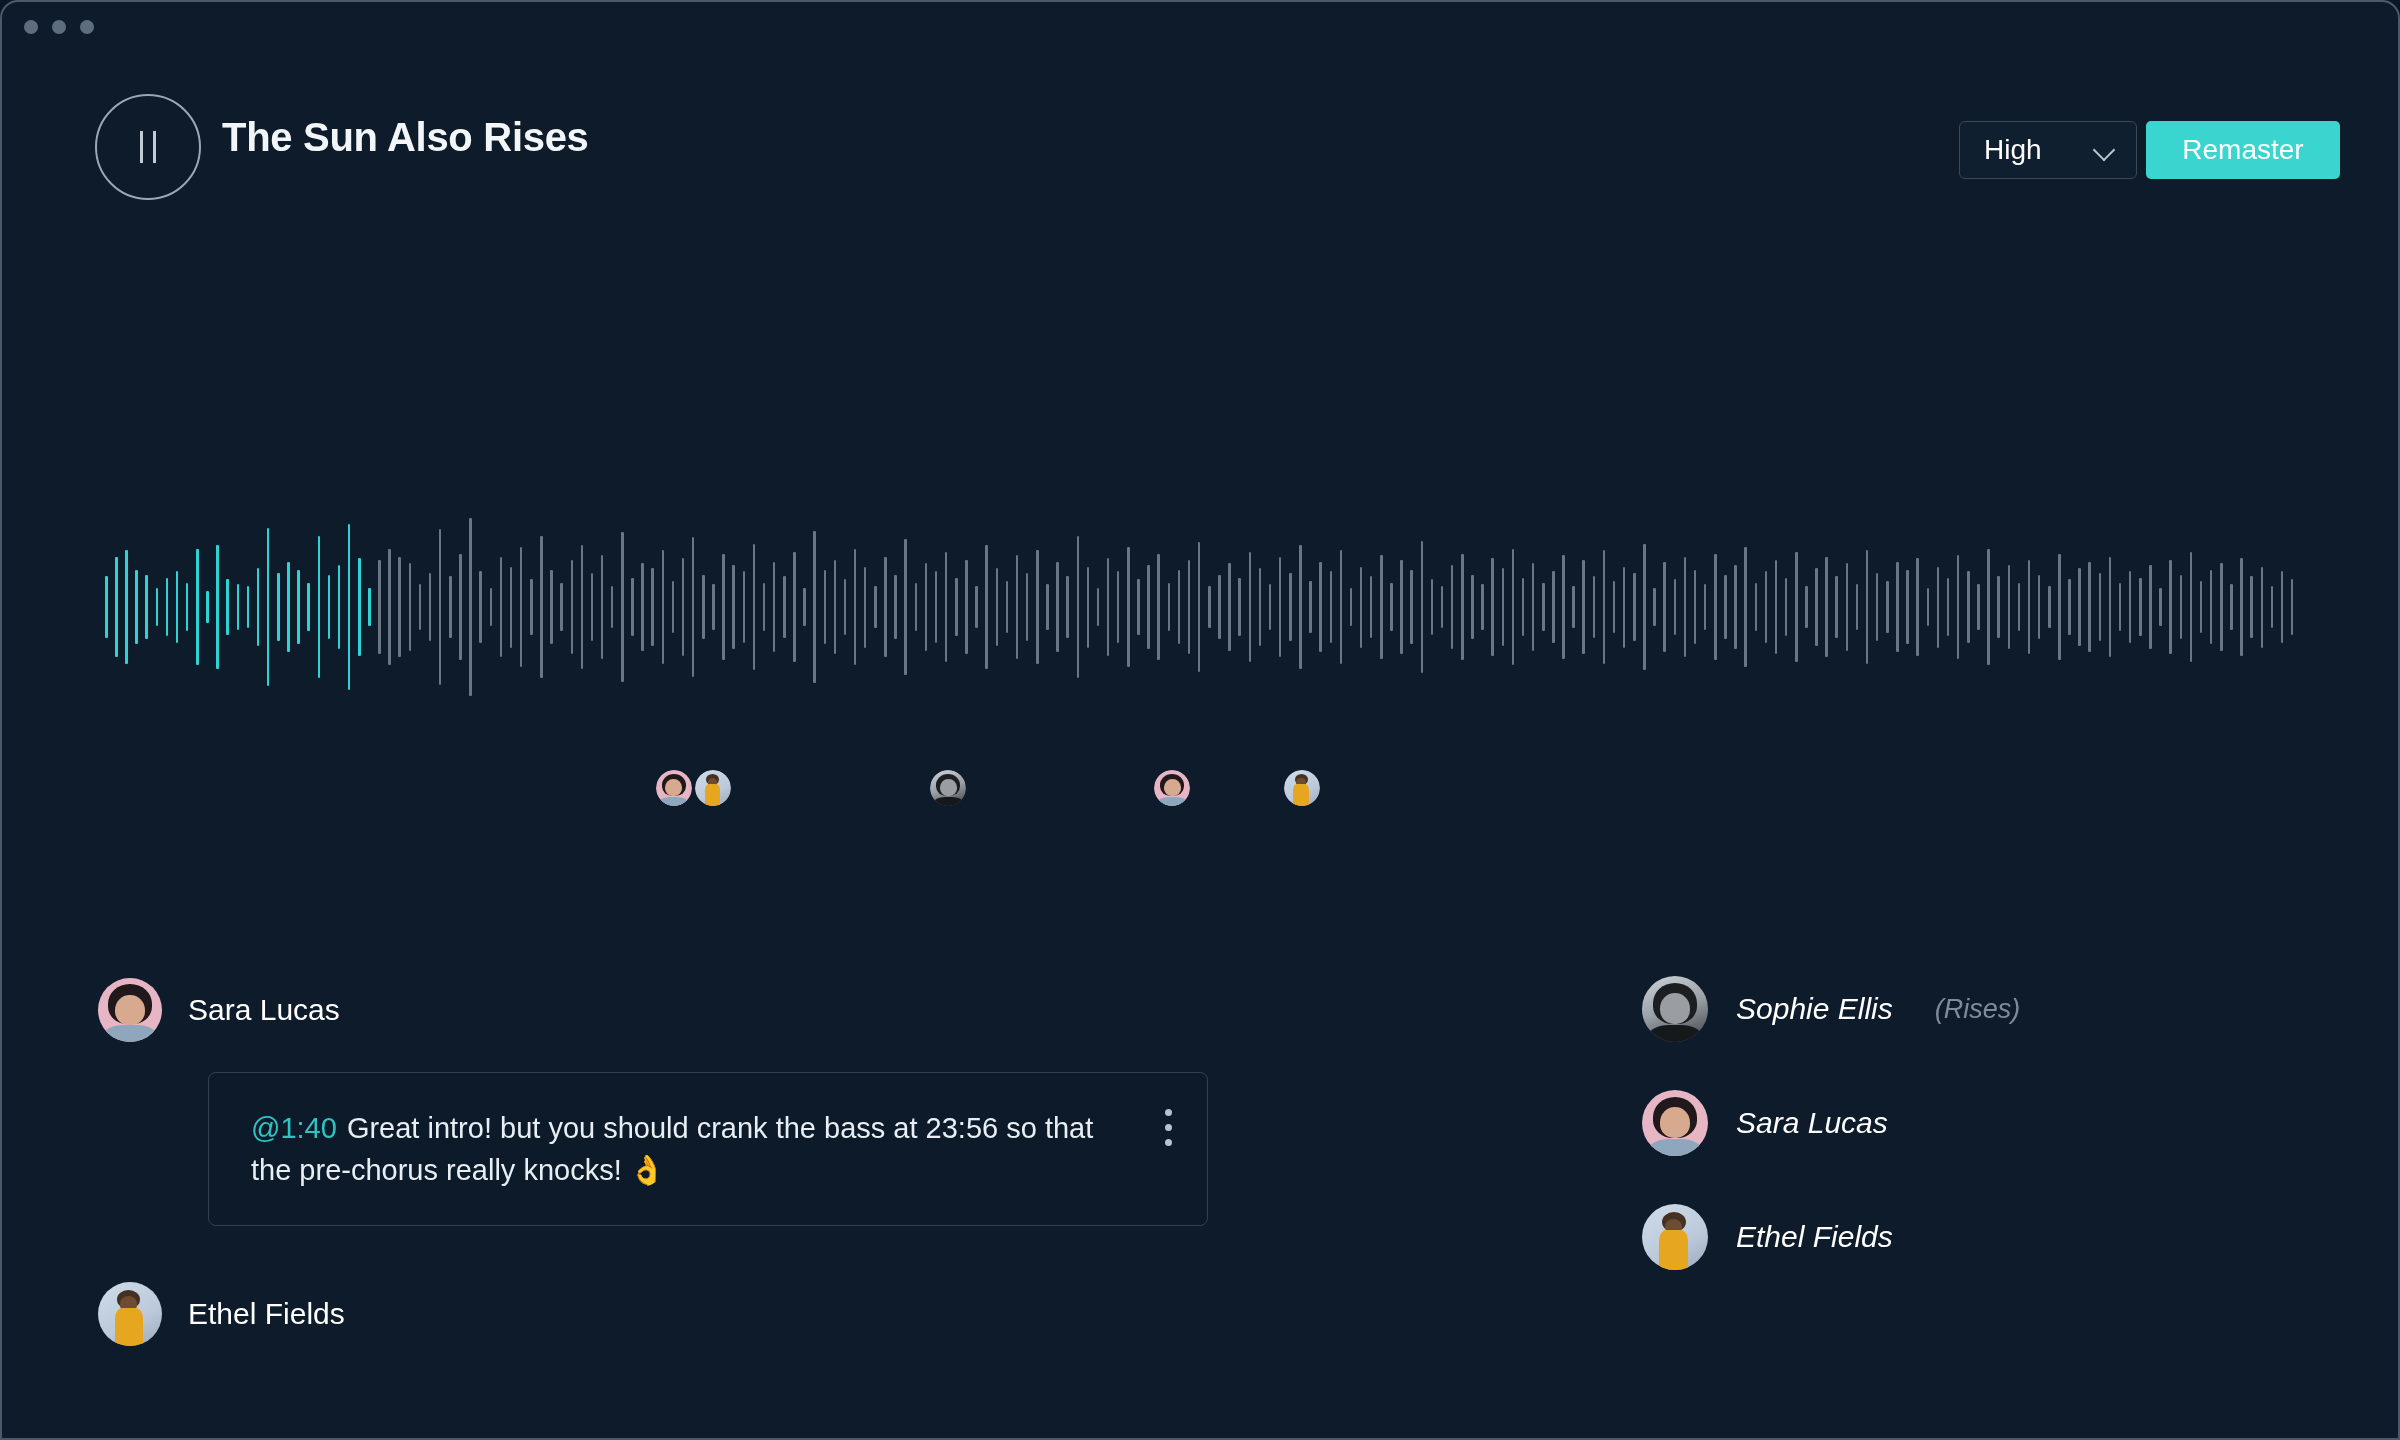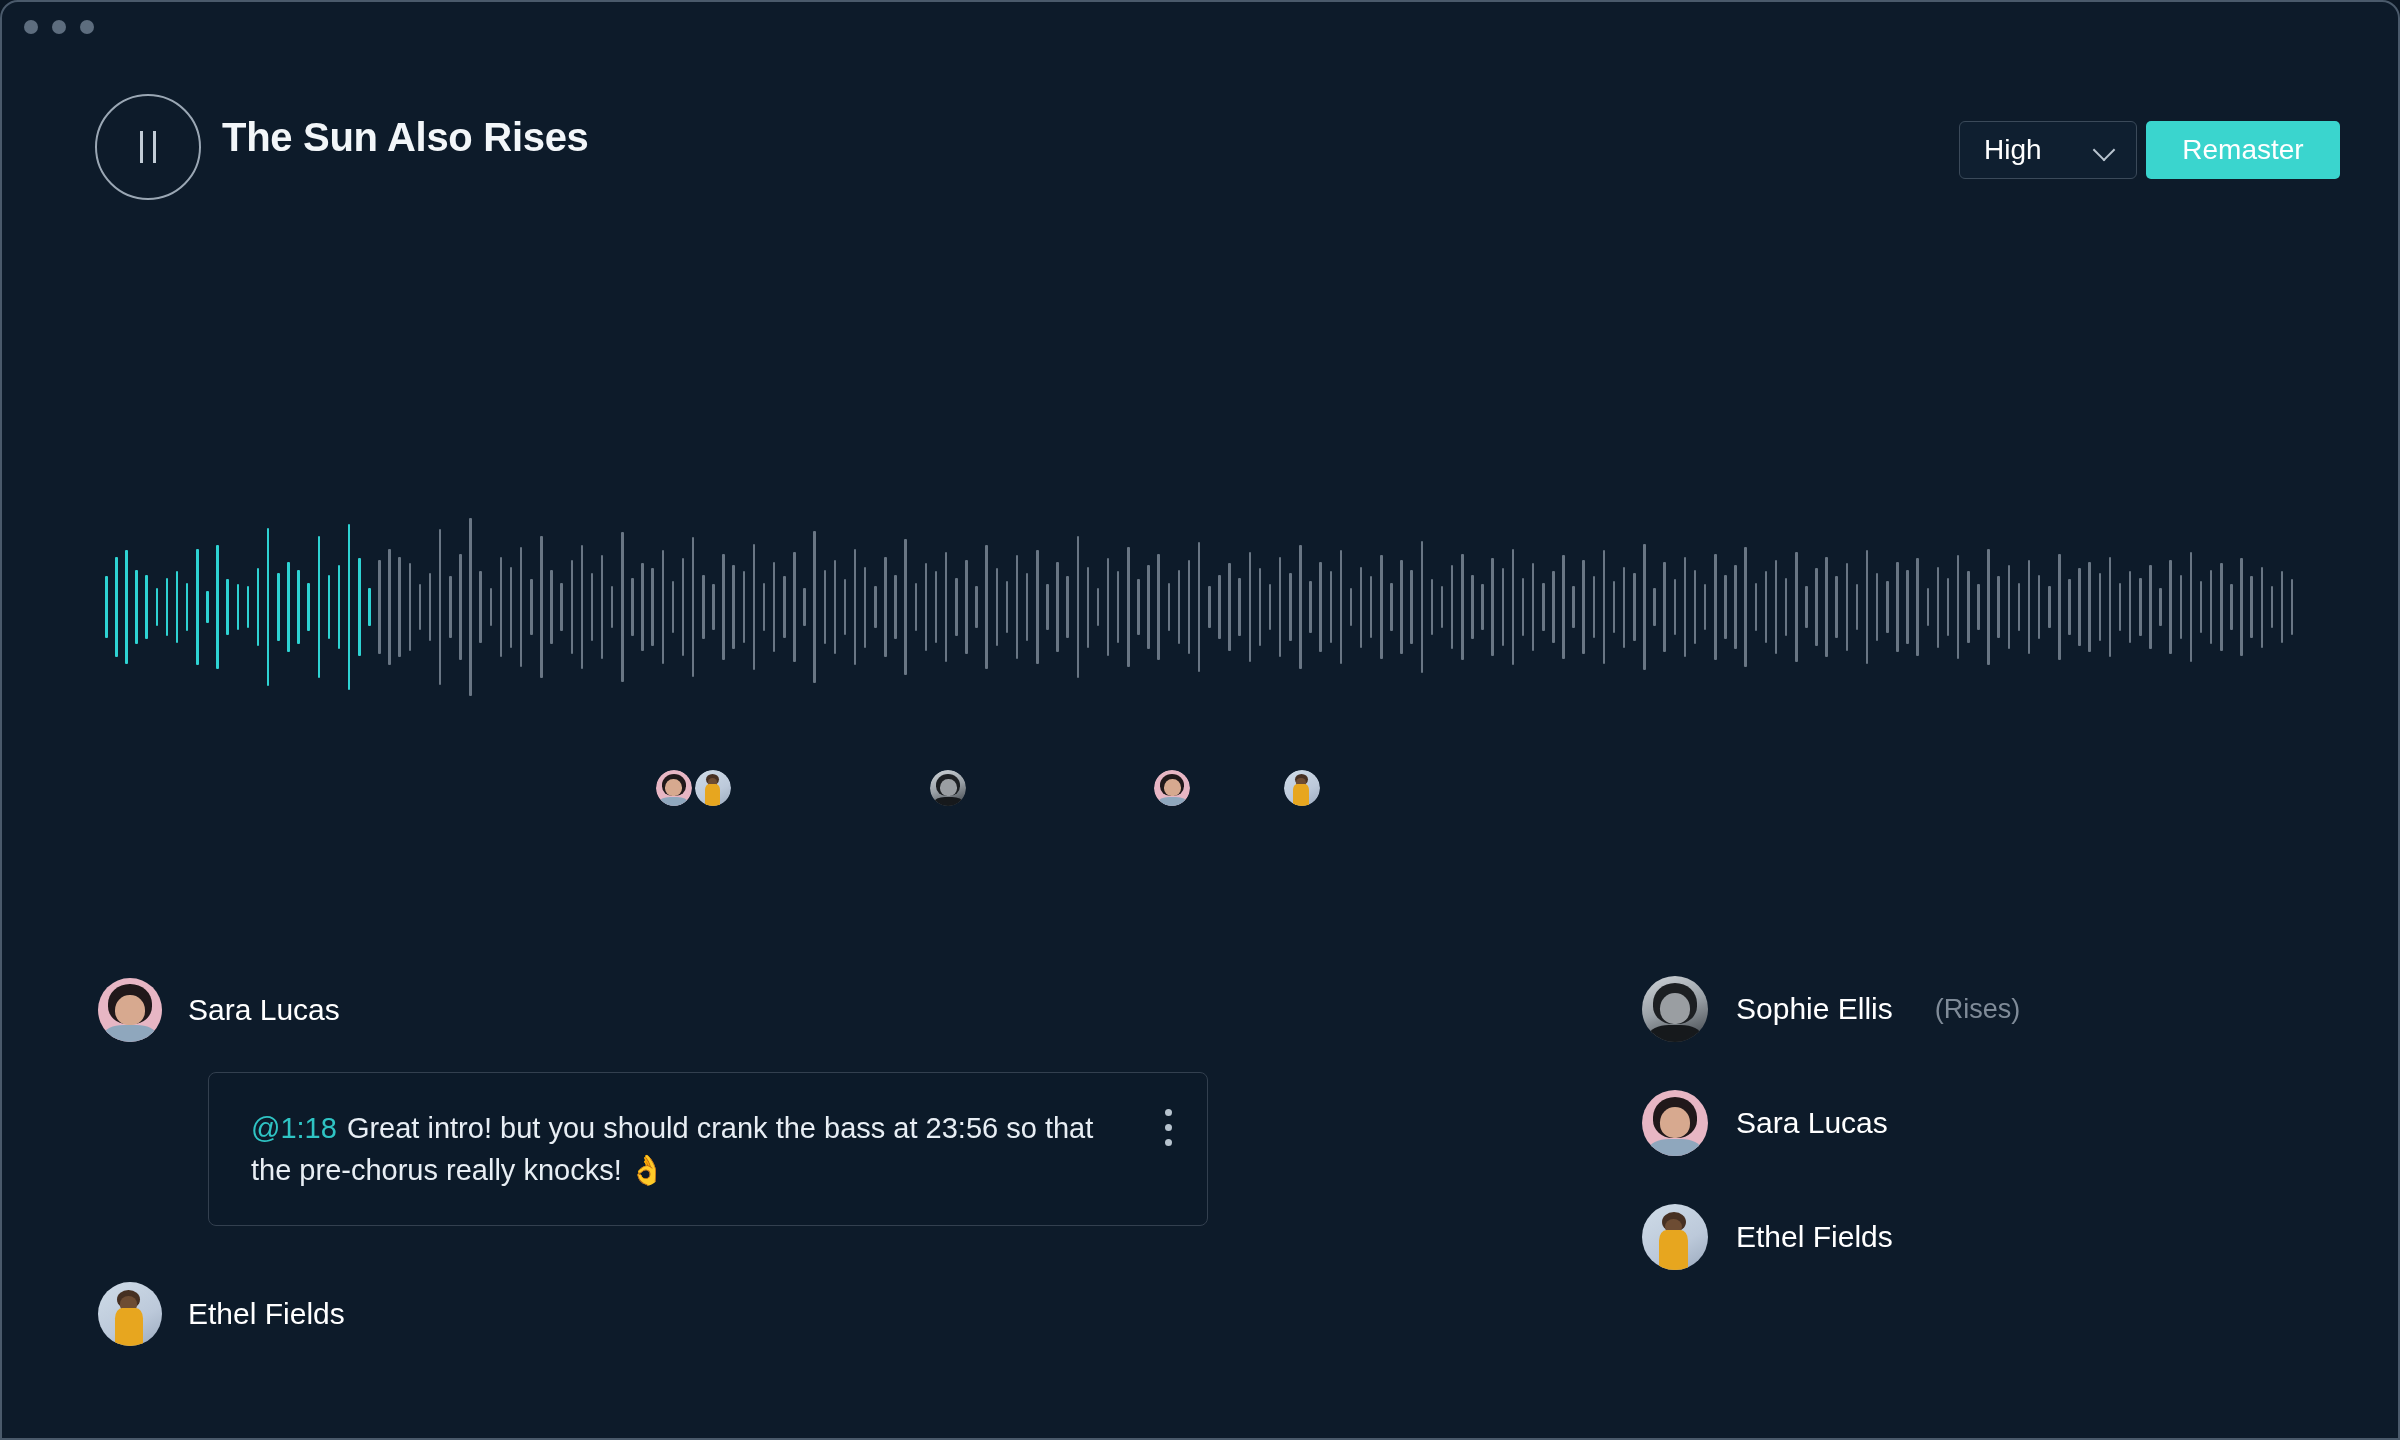--- a/index.html
+++ b/index.html
@@ -270,21 +270,21 @@
     gap: 8px;
     cursor: pointer;
   }
   .kebab i {
     display: block;
     width: 7px; height: 7px;
     border-radius: 50%;
     background: #b7c3ce;
   }
 
-  .collab-list { margin-top: 54px; }
+  .collab-list { margin-top: 54px; font-style: italic; }
   .collab-row {
     display: flex;
     align-items: center;
     gap: 28px;
     margin-bottom: 48px;
     cursor: pointer;
   }
   .collab-row .av { width: 66px; height: 66px; }
   .collab-name {
     font-size: 30px;
@@ -596,21 +596,21 @@
         <span class="av av-sara">
           <span class="bg"></span>
             <span class="hair"></span>
             <span class="face"></span>
             <span class="body"></span>
         </span>
         <span class="comment-author">Sara Lucas</span>
       </div>
       <div class="bubble">
         <div class="bubble-text">
-          <span class="ts">@1:18</span><span>Great intro! but you should crank the bass at 23:56 so that the pre-chorus really knocks! 👌</span>
+          <span class="ts">@1:40</span><span>Great intro! but you should crank the bass at 23:56 so that the pre-chorus really knocks! 👌</span>
         </div>
         <span class="kebab">
           <i></i>
             <i></i>
             <i></i>
         </span>
       </div>
     </div>
 
     <div class="comment">

